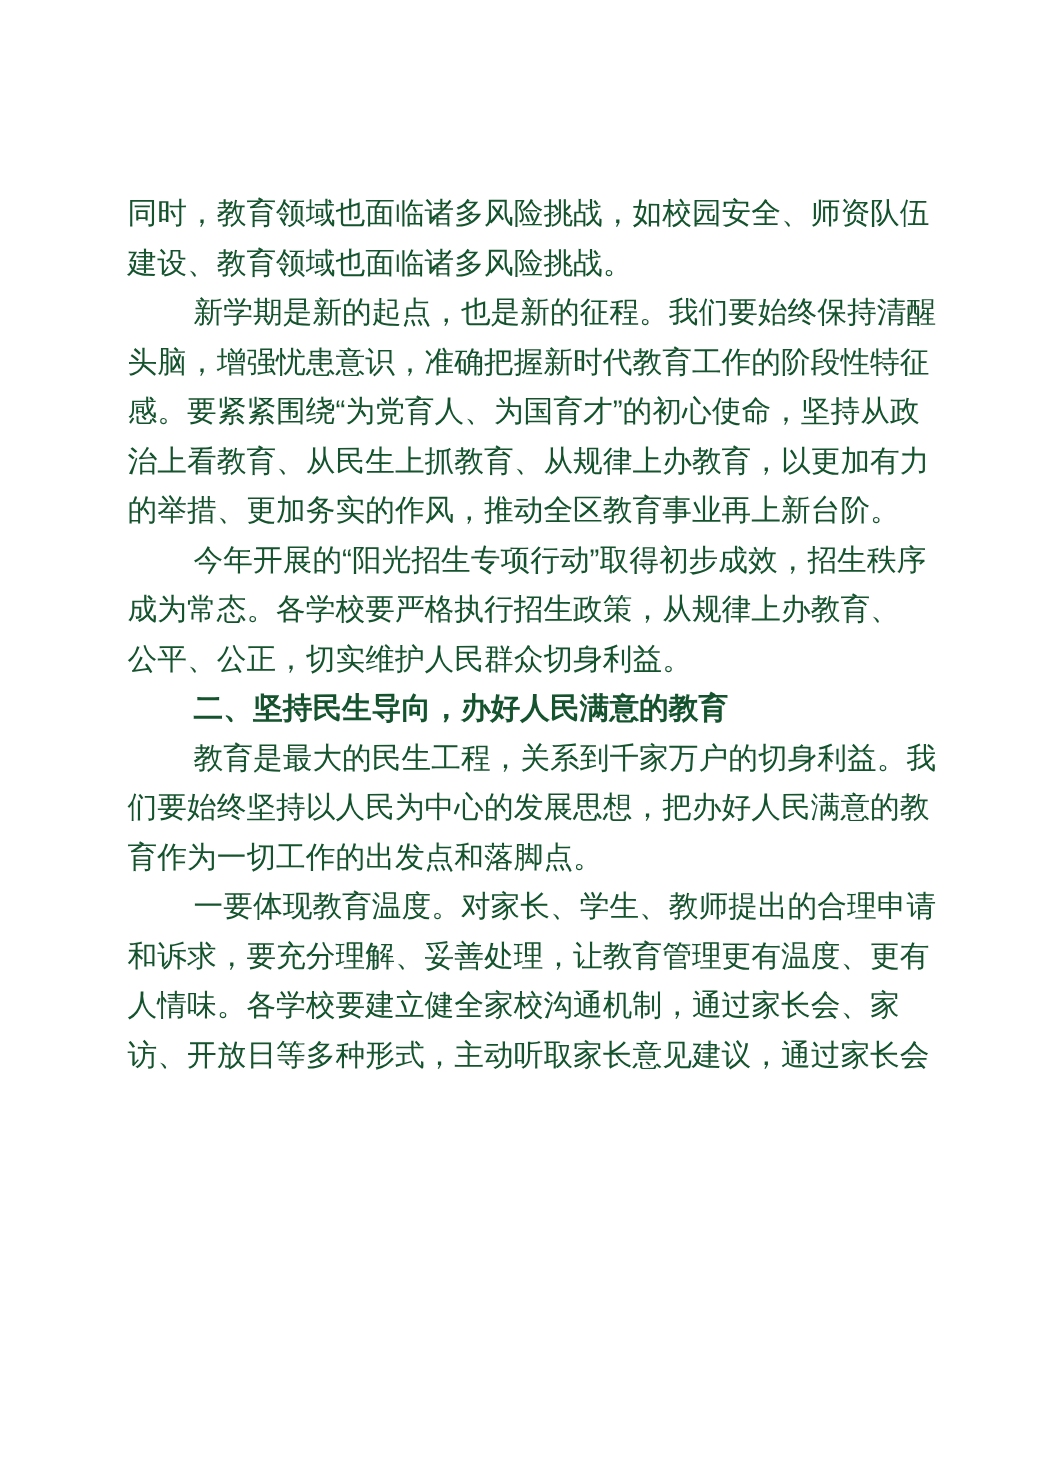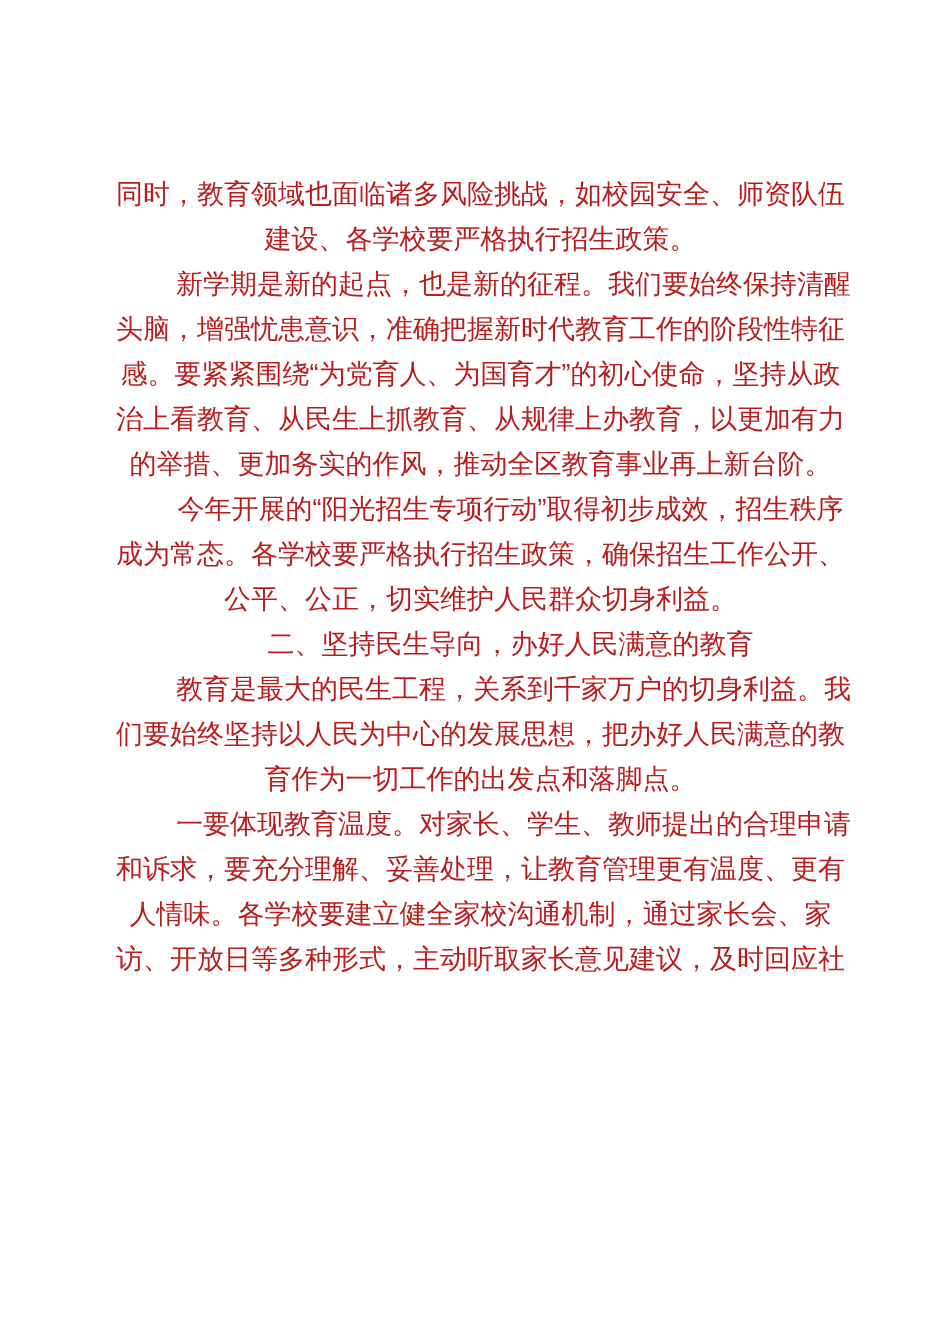--- a/index.html
+++ b/index.html
@@ -24,59 +24,59 @@
   }
   .paragraph {
     margin: 0;
     padding: 0;
   }
   .line {
     font-size: 27px;
     line-height: 45px;
     height: 45px;
     white-space: nowrap;
-    text-align: center;
-    color: #b91c1c;
+    text-align: left;
+    color: #14532d;
   }
   .line.indent {
     text-indent: 60px;
   }
   .heading .line {
-    font-weight: normal; 
+    font-weight: bold; 
   }
 </style>
 </head>
 <body>
 
 <div class="page">
   <div class="content" id="content">
       <div class="paragraph">
         <div class="line">同时，教育领域也面临诸多风险挑战，如校园安全、师资队伍</div>
-        <div class="line">建设、各学校要严格执行招生政策。</div>
+        <div class="line">建设、教育领域也面临诸多风险挑战。</div>
       </div>
       <div class="paragraph">
         <div class="line indent">新学期是新的起点，也是新的征程。我们要始终保持清醒</div>
         <div class="line">头脑，增强忧患意识，准确把握新时代教育工作的阶段性特征</div>
         <div class="line">感。要紧紧围绕“为党育人、为国育才”的初心使命，坚持从政</div>
         <div class="line">治上看教育、从民生上抓教育、从规律上办教育，以更加有力</div>
         <div class="line">的举措、更加务实的作风，推动全区教育事业再上新台阶。</div>
       </div>
       <div class="paragraph">
         <div class="line indent">今年开展的“阳光招生专项行动”取得初步成效，招生秩序</div>
-        <div class="line">成为常态。各学校要严格执行招生政策，确保招生工作公开、</div>
+        <div class="line">成为常态。各学校要严格执行招生政策，从规律上办教育、</div>
         <div class="line">公平、公正，切实维护人民群众切身利益。</div>
       </div>
       <div class="paragraph heading">
         <div class="line indent">二、坚持民生导向，办好人民满意的教育</div>
       </div>
       <div class="paragraph">
         <div class="line indent">教育是最大的民生工程，关系到千家万户的切身利益。我</div>
         <div class="line">们要始终坚持以人民为中心的发展思想，把办好人民满意的教</div>
         <div class="line">育作为一切工作的出发点和落脚点。</div>
       </div>
       <div class="paragraph">
         <div class="line indent">一要体现教育温度。对家长、学生、教师提出的合理申请</div>
         <div class="line">和诉求，要充分理解、妥善处理，让教育管理更有温度、更有</div>
         <div class="line">人情味。各学校要建立健全家校沟通机制，通过家长会、家</div>
-        <div class="line">访、开放日等多种形式，主动听取家长意见建议，及时回应社</div>
+        <div class="line">访、开放日等多种形式，主动听取家长意见建议，通过家长会</div>
       </div>
     </div>
 </div>
 
 </body></html>

